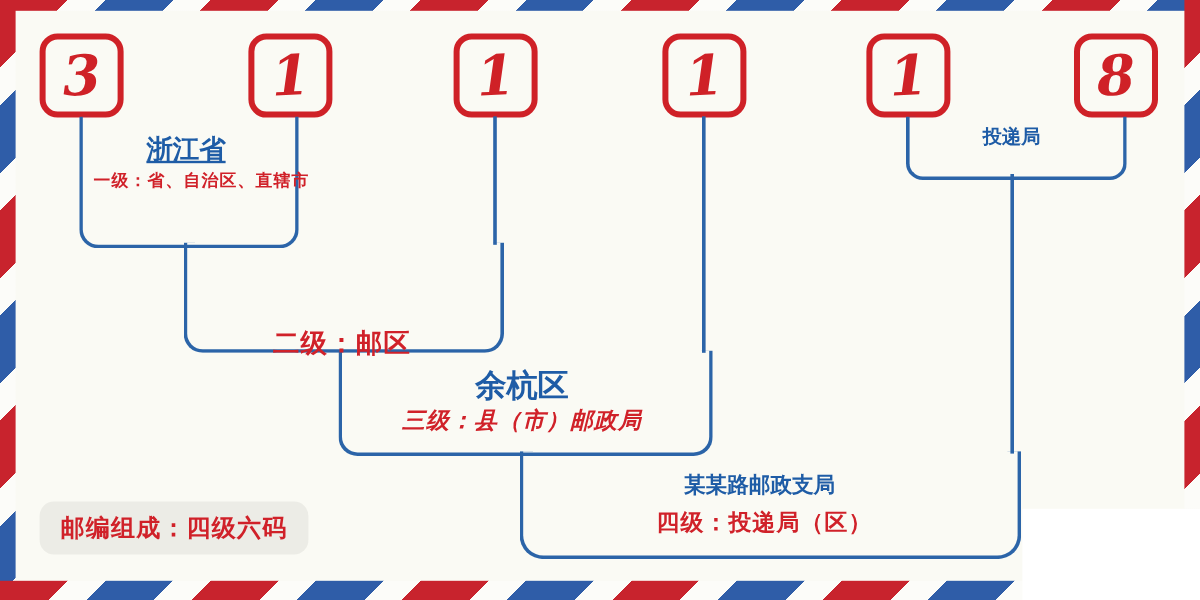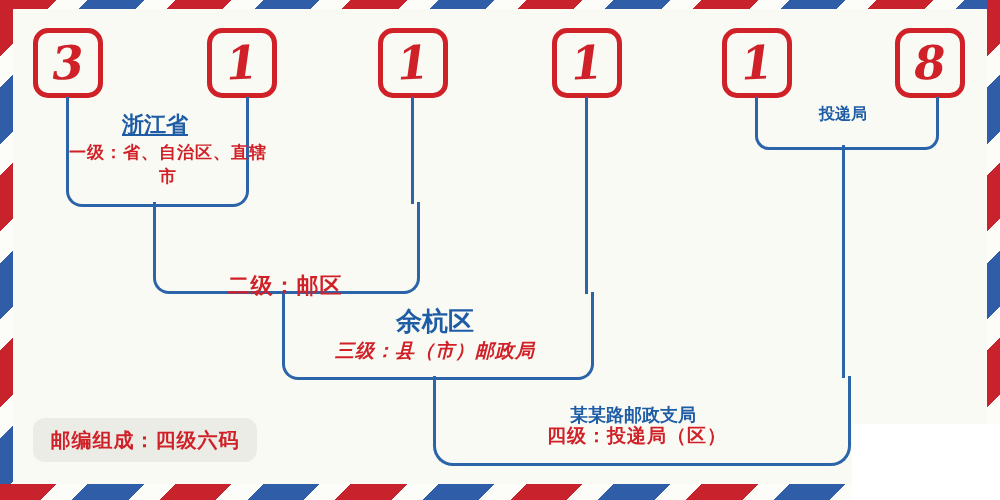--- a/index.html
+++ b/index.html
@@ -37,26 +37,26 @@
   .vline{position:absolute;width:3px;background:#2b64a8;}
   .s3{left:411px;top:97px;height:107px;}
   .s4{left:585px;top:97px;height:197px;}
   .stou{left:842px;top:145px;height:233px;}
 
   
   .lbl{position:absolute;text-align:center;}
   .blue-serif{color:#1e5ca6;font-family:"Liberation Serif",serif;font-weight:bold;}
   .red-label{color:#d02129;font-weight:bold;letter-spacing:1px;}
   .zhejiang{left:55px;top:110px;width:200px;font-size:22px;text-decoration:underline;}
-  .l1{left:67px;top:141px;width:202px;font-size:17px;line-height:1.4;}
+  .l1{left:67px;top:141px;width:202px;font-size:14px;line-height:1.4;}
   .l2{left:185px;top:271px;width:200px;font-size:22px;}
   .yuhang{left:335px;top:304px;width:200px;font-size:26px;}
   .l3{left:285px;top:338px;width:300px;font-size:19px;font-style:italic;}
   .tou{left:743px;top:104px;width:200px;font-size:16px;}
-  .l4place{left:508px;top:403px;width:250px;font-size:18px;}
+  .l4place{left:508px;top:392px;width:250px;font-size:18px;}
   .l4{left:487px;top:423px;width:300px;font-size:19px;text-align:center;}
 
   
   .badge{position:absolute;left:33px;top:418px;width:224px;height:44px;background:#ecece6;
     border-radius:12px;display:flex;align-items:center;justify-content:center;}
   .badge span{color:#d02129;font-family:"Liberation Serif",serif;font-weight:bold;
     font-size:20px;letter-spacing:1px;}
 </style>
 </head>
 <body>

